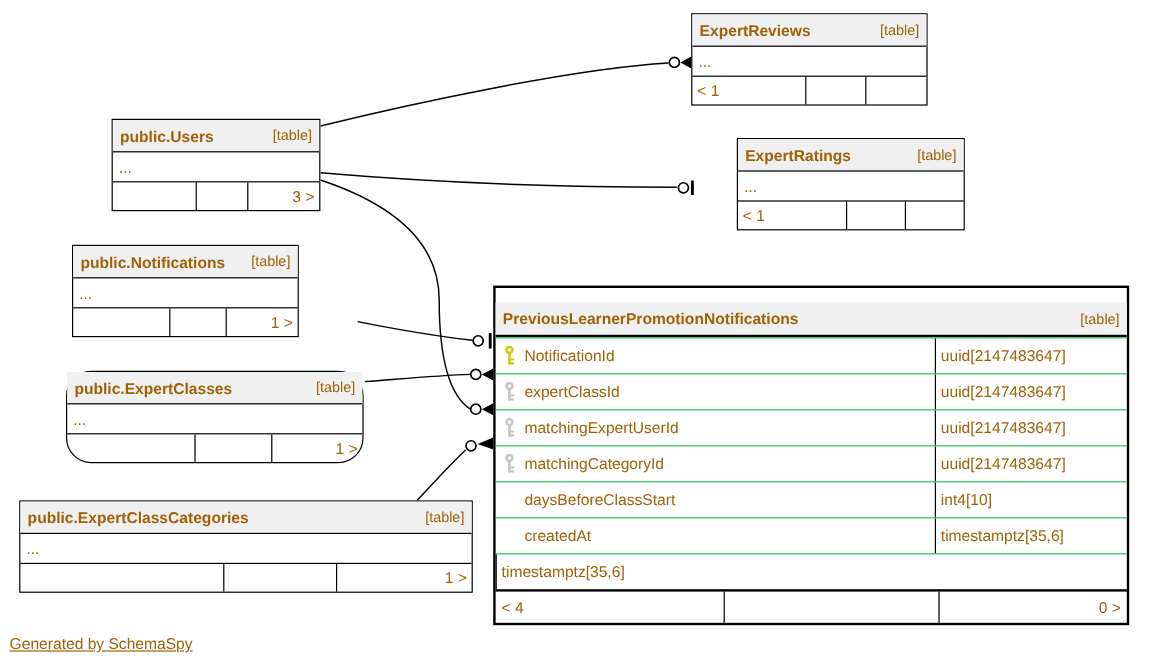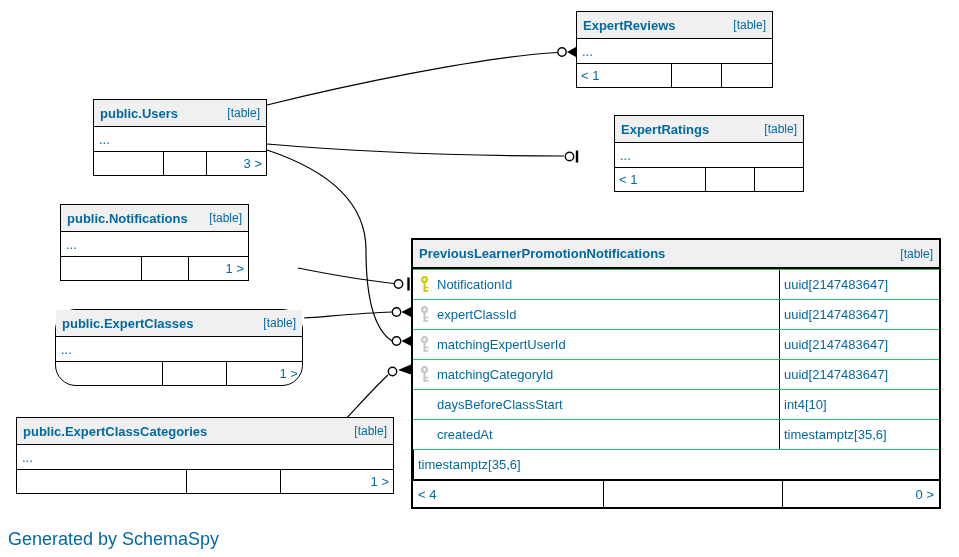--- a/index.html
+++ b/index.html
@@ -1,48 +1,48 @@
 <!DOCTYPE html>
 <html><head>
 <meta charset="utf-8">
 <style>
   html,body{margin:0;padding:0;background:#fff;}
   #canvas{
     position:relative;width:959px;height:557px;background:#ffffff;overflow:hidden;
-    font-family:"Liberation Sans","DejaVu Sans",sans-serif;color:#0369a1;
+    font-family:"Liberation Sans","DejaVu Sans",sans-serif;color:#a16207;
   }
   svg.wires{position:absolute;left:0;top:0;z-index:1;}
   .tbl{position:absolute;z-index:2;background:#fff;border:1.5px solid #000;box-sizing:border-box;}
   .tbl.main{border-width:2px;}
   .tbl-header{
     background:#f0f0f0;border-bottom:1.5px solid #000;display:flex;align-items:center;
     justify-content:space-between;padding:0 6px;height:26px;white-space:nowrap;
   }
-  .tbl.main .tbl-header{height:27px;border-bottom-width:2px;}
+  .tbl.main .tbl-header{height:27px;border-bottom-width:2px;margin-top:12px;}
   .tbl-name{font-weight:bold;font-size:13px;}
   .tbl-tag{font-size:12px;margin-left:8px;}
   .tbl-body{height:24px;border-bottom:1.5px solid #000;display:flex;align-items:center;
     padding:0 5px;font-size:13px;}
   .tbl-footer{display:flex;height:23px;font-size:13px;}
   .tbl-footer .cell{display:flex;align-items:center;box-sizing:border-box;padding:0 4px;}
   .tbl-footer .cell + .cell{border-left:1.5px solid #000;}
   .cell.right{justify-content:flex-end;}
   
   .col-row{display:flex;align-items:stretch;height:29px;border-top:1px solid #22c55e;font-size:13px;}
   .col-row:first-of-type{border-top:none;}
   .col-row .namecell{flex:1;display:flex;align-items:center;padding-left:6px;gap:7px;}
   .col-row .typecell{width:155px;border-left:1px solid #000;display:flex;align-items:center;padding-left:4px;}
   .main-footer{display:flex;height:26px;border-top:2px solid #000;font-size:13px;}
   .main-footer .cell{display:flex;align-items:center;box-sizing:border-box;padding:0 5px;}
   .main-footer .c1{width:190px;}
   .main-footer .c2{width:179px;border-left:1px solid #000;}
   .main-footer .c3{flex:1;border-left:1px solid #000;justify-content:flex-end;}
   .keyicon{width:11px;height:17px;flex:0 0 11px;}
   .keyicon.none{visibility:hidden;}
-  .footnote{position:absolute;left:8px;top:529px;font-size:18px;z-index:2;}
+  .footnote{position:absolute;left:8px;top:529px;font-size:13px;z-index:2;text-decoration:underline;}
 </style>
 </head>
 <body>
 
 <div id="canvas">
 
   <svg class="wires" width="959" height="557" viewBox="0 0 959 557">
     <g fill="none" stroke="#000" stroke-width="1.2">
       <path d="M 267,105 C 340,87 478,57 557,52.5"></path>
       <path d="M 267,144 C 360,152 470,156 564,156"></path>

